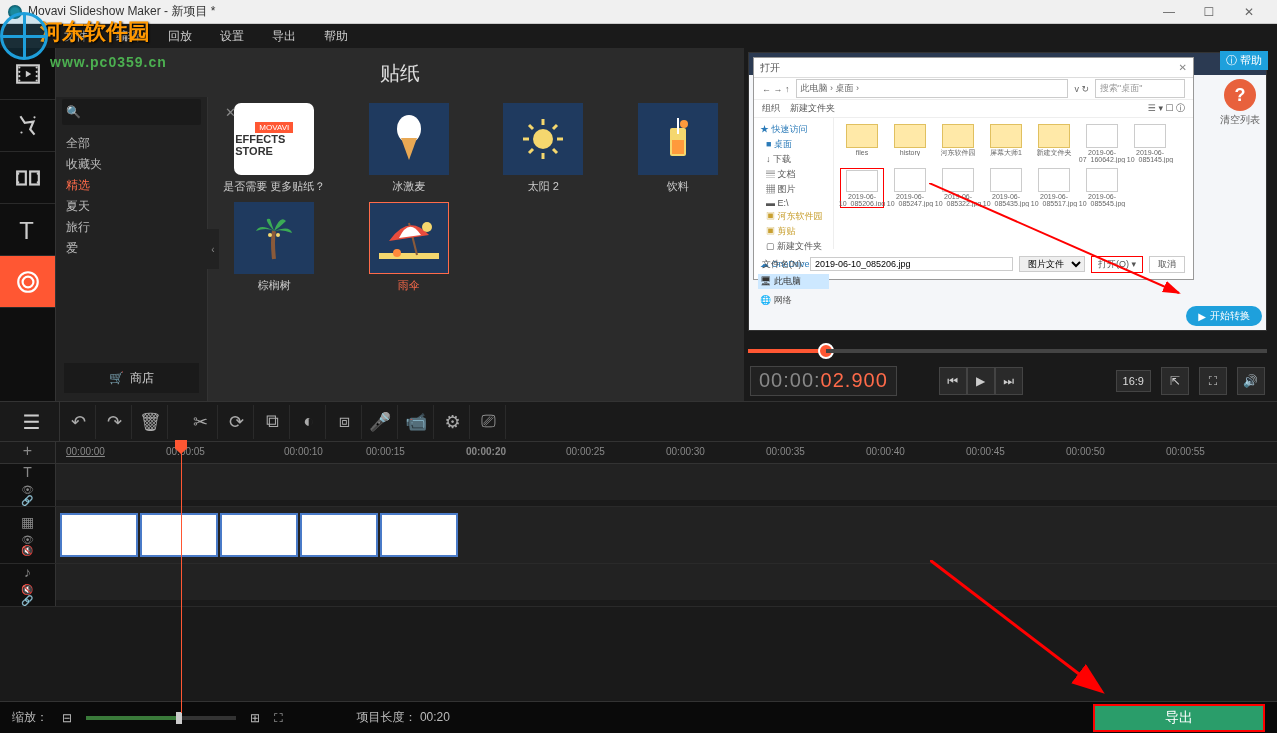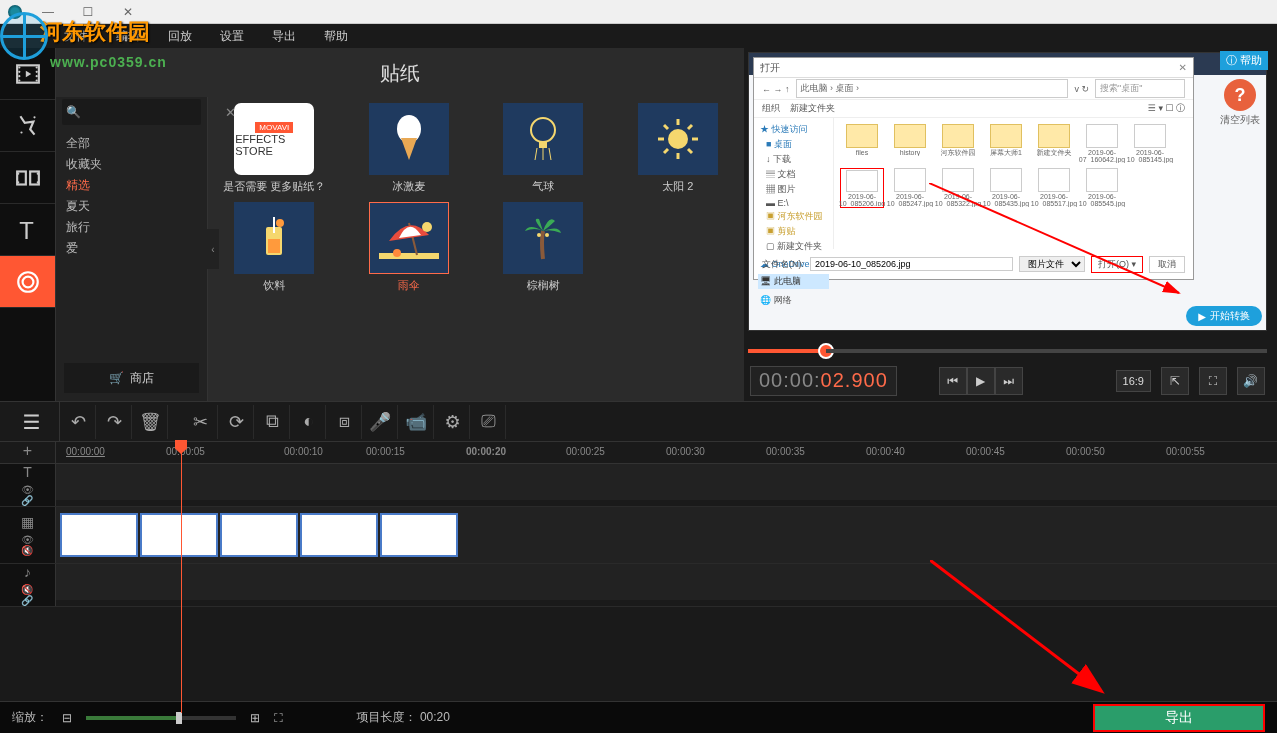--- a/index.html
+++ b/index.html
@@ -134,20 +134,21 @@
 <div class="watermark">
   <div class="logo">
       <div class="globe"></div>
       <div class="cn">河东软件园</div>
     </div>
   <div class="url">www.pc0359.cn</div>
 </div>
 
 <div class="titlebar">
   <div class="app-icon"></div>
+  <div class="title">Movavi Slideshow Maker - 新项目 *</div>
   <div class="win-btn">—</div>
   <div class="win-btn">☐</div>
   <div class="win-btn">✕</div>
 </div>
 
 <div class="menubar">
   <div class="menu-item">文件</div>
   <div class="menu-item">编辑</div>
   <div class="menu-item">回放</div>
   <div class="menu-item">设置</div>
@@ -222,44 +223,32 @@
         <div class="store-btn">
           <span>🛒</span>
           <span>商店</span>
         </div>
         <div class="collapse-tab">‹</div>
       </div>
       <div class="sticker-grid">
         <div class="sticker effects-store">
           <div class="thumb">
               <div style="background:#ff5733;color:#fff;padding:1px 4px;font-size:8px;">MOVAVI</div>
-              <div style="font-weight:normal;font-size:11px;color:#333;">EFFECTS STORE</div>
+              <div style="font-weight:bold;font-size:11px;color:#333;">EFFECTS STORE</div>
             </div>
           <div class="label">是否需要 更多贴纸？</div>
         </div>
         <div class="sticker">
           <div class="thumb">
               <svg width="40" height="50" viewBox="0 0 40 50">
                 <ellipse cx="20" cy="15" rx="12" ry="14" fill="#fff"></ellipse>
                 <polygon points="12,24 28,24 20,46" fill="#e8a854"></polygon>
               </svg>
             </div>
           <div class="label">冰激麦</div>
-        </div>
-        <div class="sticker">
-          <div class="thumb">
-              <svg width="40" height="50" viewBox="0 0 40 50">
-                <circle cx="20" cy="16" r="12" fill="none" stroke="#f5d76e" stroke-width="2"></circle>
-                <rect x="16" y="28" width="8" height="6" fill="#f5d76e"></rect>
-                <line x1="14" y1="34" x2="12" y2="46" stroke="#f5d76e"></line>
-                <line x1="26" y1="34" x2="28" y2="46" stroke="#f5d76e"></line>
-                <line x1="20" y1="34" x2="20" y2="46" stroke="#f5d76e"></line>
-              </svg>
-            </div>
-          <div class="label">气球</div>
         </div>
         <div class="sticker">
           <div class="thumb">
               <svg width="44" height="44" viewBox="0 0 44 44">
                 <circle cx="22" cy="22" r="10" fill="#f5d76e"></circle>
                 <g stroke="#f5d76e" stroke-width="3">
                   <line x1="22" y1="2" x2="22" y2="8"></line>
                   <line x1="22" y1="36" x2="22" y2="42"></line>
                   <line x1="2" y1="22" x2="8" y2="22"></line>
                   <line x1="36" y1="22" x2="42" y2="22"></line>
@@ -276,43 +265,43 @@
           <div class="thumb">
               <svg width="40" height="50" viewBox="0 0 40 50">
                 <rect x="12" y="14" width="16" height="28" rx="2" fill="#f5d76e"></rect>
                 <rect x="14" y="26" width="12" height="14" fill="#ff9a3c"></rect>
                 <circle cx="26" cy="10" r="4" fill="#ff9a3c"></circle>
                 <line x1="20" y1="4" x2="20" y2="20" stroke="#fff" stroke-width="2"></line>
               </svg>
             </div>
           <div class="label">饮料</div>
         </div>
+        <div class="sticker">
+          <div class="thumb">
+              <svg width="44" height="50" viewBox="0 0 44 50">
+                <path d="M22 46 Q20 28 22 18" stroke="#8a5a3a" stroke-width="4" fill="none"></path>
+                <path d="M22 18 Q8 10 4 18 Q14 14 22 18 Q10 4 18 6 Q20 12 22 18 Q28 2 34 8 Q28 14 22 18 Q38 12 40 20 Q30 16 22 18" fill="#3aaa55"></path>
+                <circle cx="18" cy="22" r="2" fill="#f5d76e"></circle>
+                <circle cx="26" cy="22" r="2" fill="#f5d76e"></circle>
+              </svg>
+            </div>
+          <div class="label">棕榈树</div>
+        </div>
         <div class="sticker selected">
           <div class="thumb">
               <svg width="60" height="50" viewBox="0 0 60 50">
                 <rect x="0" y="40" width="60" height="6" fill="#f5d76e"></rect>
                 <line x1="30" y1="10" x2="38" y2="42" stroke="#8a5a3a" stroke-width="2"></line>
                 <path d="M10 28 Q30 0 50 22 Z" fill="#e84c3d"></path>
                 <path d="M20 25 Q30 4 42 22 Z" fill="#fff"></path>
                 <circle cx="48" cy="14" r="5" fill="#f5d76e"></circle>
                 <circle cx="18" cy="40" r="4" fill="#ff8a3c"></circle>
               </svg>
             </div>
           <div class="label">雨伞</div>
-        </div>
-        <div class="sticker">
-          <div class="thumb">
-              <svg width="44" height="50" viewBox="0 0 44 50">
-                <path d="M22 46 Q20 28 22 18" stroke="#8a5a3a" stroke-width="4" fill="none"></path>
-                <path d="M22 18 Q8 10 4 18 Q14 14 22 18 Q10 4 18 6 Q20 12 22 18 Q28 2 34 8 Q28 14 22 18 Q38 12 40 20 Q30 16 22 18" fill="#3aaa55"></path>
-                <circle cx="18" cy="22" r="2" fill="#f5d76e"></circle>
-                <circle cx="26" cy="22" r="2" fill="#f5d76e"></circle>
-              </svg>
-            </div>
-          <div class="label">棕榈树</div>
         </div>
       </div>
     </div>
   </div>
 
   <div class="preview">
     <div class="preview-screen">
       <div class="help-btn">
           <span>ⓘ</span>
           <span>帮助</span>

